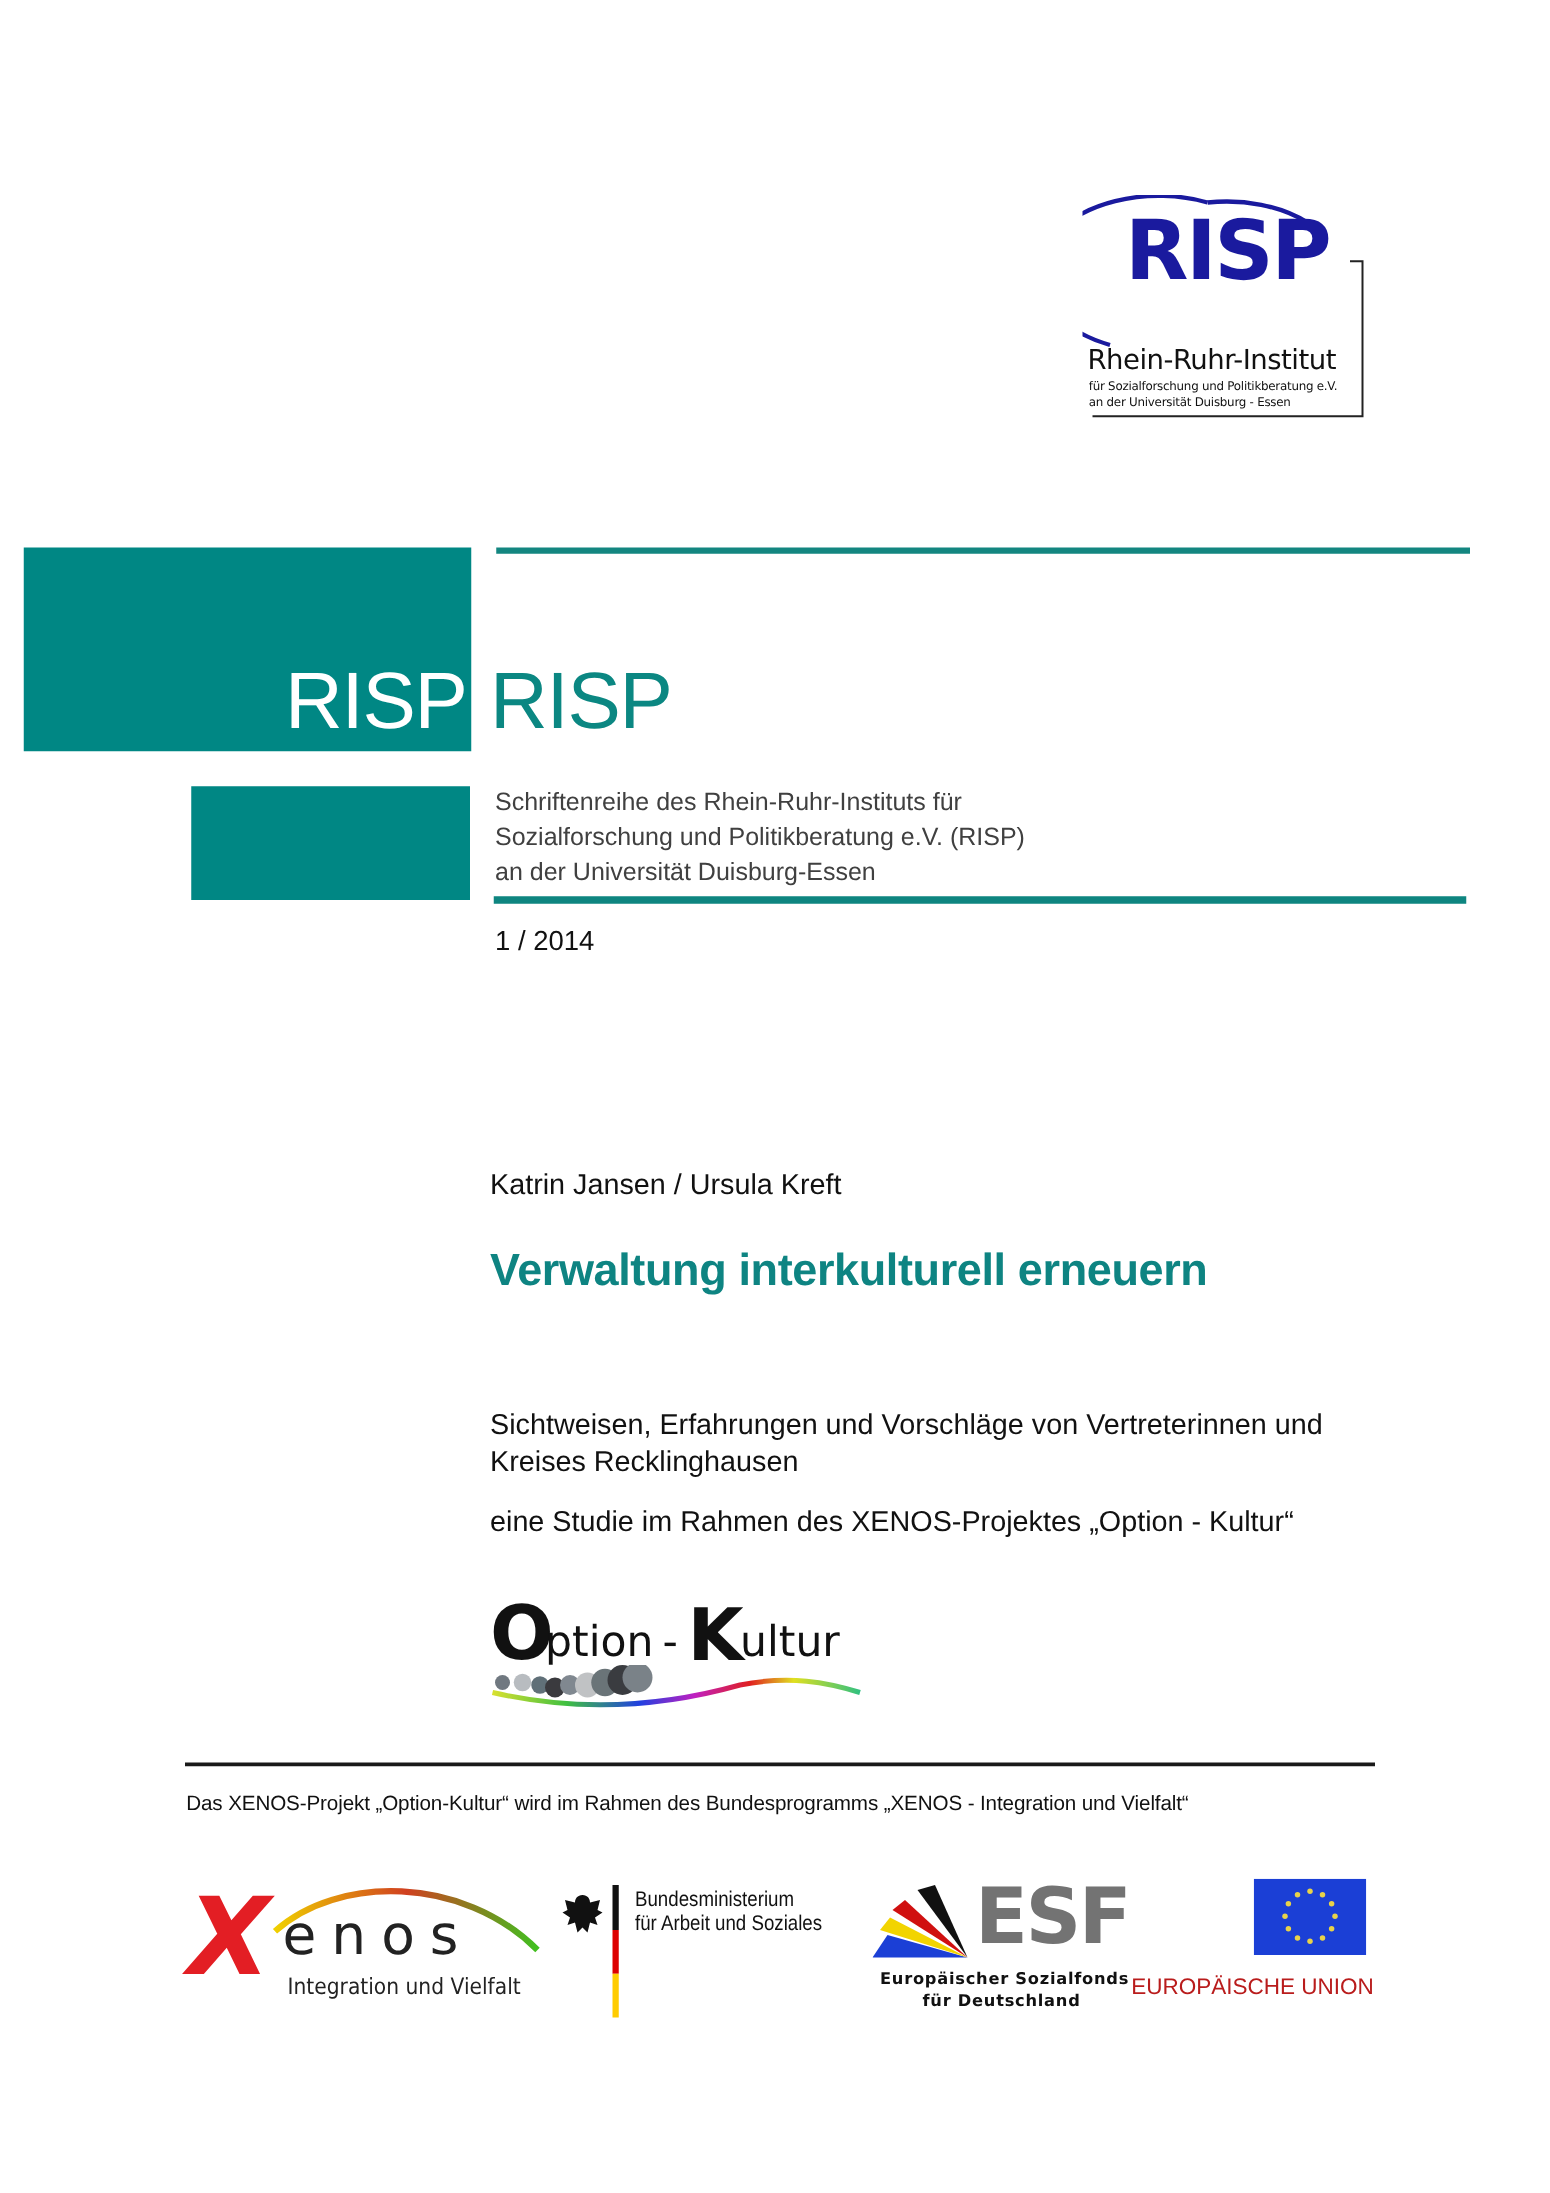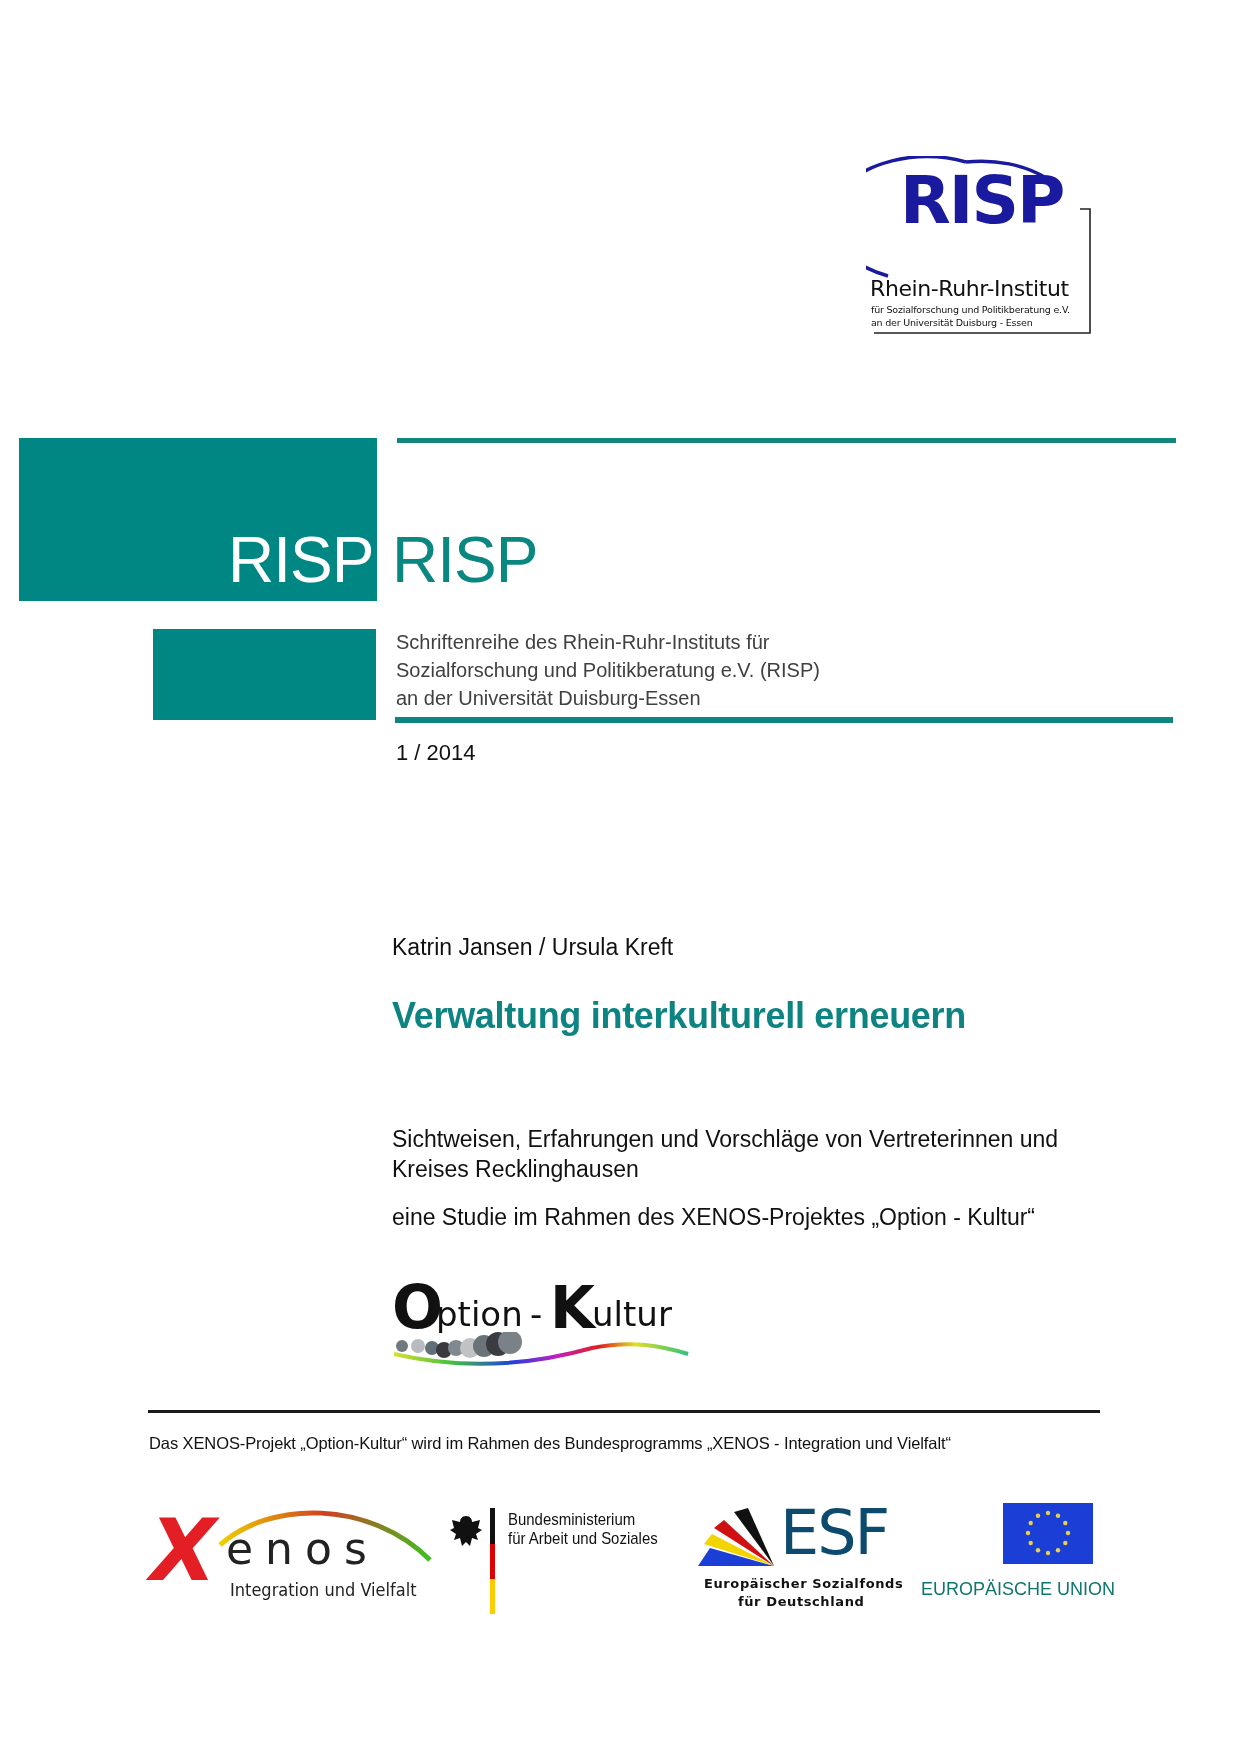--- a/index.html
+++ b/index.html
@@ -38,21 +38,21 @@
   #footer-rule { left: 148px; top: 1410px; width: 952px; height: 3px; background: #1a1a1a; }
   #footer-text { left: 149px; top: 1432px; font-size: 16.5px; line-height: 22px; color: #111; width: 960px; letter-spacing: -0.1px; }
 
   #xenos-logo { left: 150px; top: 1505px; width: 290px; height: 110px; }
   #bmas-logo { left: 440px; top: 1508px; width: 240px; height: 115px; }
   #esf-logo { left: 698px; top: 1508px; width: 210px; height: 110px; }
   #eu-logo { left: 905px; top: 1503px; width: 200px; height: 100px; }
 
   .bmas-text { position: absolute; left: 68px; font-size: 17px; color: #111; line-height: 20px; font-family: "Liberation Sans", sans-serif; transform: scaleX(0.88); transform-origin: left; white-space: nowrap; }
   .esf-sub { position: absolute; font-family: "DejaVu Sans", sans-serif; font-weight: bold; font-size: 13px; color: #111; white-space: nowrap; letter-spacing: 0.6px; }
-  .eu-text { position: absolute; left: 0; top: 76px; font-size: 18px; color: #0f766e; white-space: nowrap; margin-left: 16px; }
+  .eu-text { position: absolute; left: 0; top: 76px; font-size: 18px; color: #b91c1c; white-space: nowrap; }
 </style>
 </head>
 <body>
 
 <div id="risp-logo" class="abs">
   <svg width="230" height="182" viewBox="0 0 230 182">
     <path d="M 100 6 A 93 60 0 1 0 22 120" fill="none" stroke="#1a1a9e" stroke-width="3.5"></path>
     <path d="M 100 6 A 93 60 0 0 1 180 22" fill="none" stroke="#1a1a9e" stroke-width="3.5"></path>
     <polyline points="214,53 224,53 224,177 8,177" fill="none" stroke="#222" stroke-width="1.6"></polyline>
   </svg>
@@ -147,21 +147,21 @@
   <div class="bmas-text" style="top:21px;">für Arbeit und Soziales</div>
 </div>
 
 <div id="esf-logo" class="abs">
   <svg class="abs" style="left:0;top:0;" width="80" height="60" viewBox="0 0 80 60">
     <polygon points="76,58 0,58 12,40" fill="#1b3fd6"></polygon>
     <polygon points="76,58 6,36 14,26" fill="#f2d400"></polygon>
     <polygon points="76,58 16,20 26,12" fill="#d01010"></polygon>
     <polygon points="76,58 36,4 50,0" fill="#111"></polygon>
   </svg>
-  <span class="abs" style="left:82px;top:-6px;font-family:'DejaVu Sans',sans-serif;font-weight:normal;font-size:62px;color:#0c4a6e;letter-spacing:-2px;line-height:1;">ESF</span>
+  <span class="abs" style="left:82px;top:-6px;font-family:'DejaVu Sans',sans-serif;font-weight:bold;font-size:62px;color:#737373;letter-spacing:-2px;line-height:1;">ESF</span>
   <div class="esf-sub" style="left:6px;top:68px;">Europäischer Sozialfonds</div>
   <div class="esf-sub" style="left:40px;top:86px;">für Deutschland</div>
 </div>
 
 <div id="eu-logo" class="abs">
   <svg class="abs" style="left:98px;top:0;" width="90" height="61" viewBox="0 0 90 61">
     <rect x="0" y="0" width="90" height="61" fill="#1b3fd6"></rect>
     <g fill="#e8d24a">
       <circle cx="45" cy="10" r="2.2"></circle>
       <circle cx="55" cy="12.7" r="2.2"></circle>

